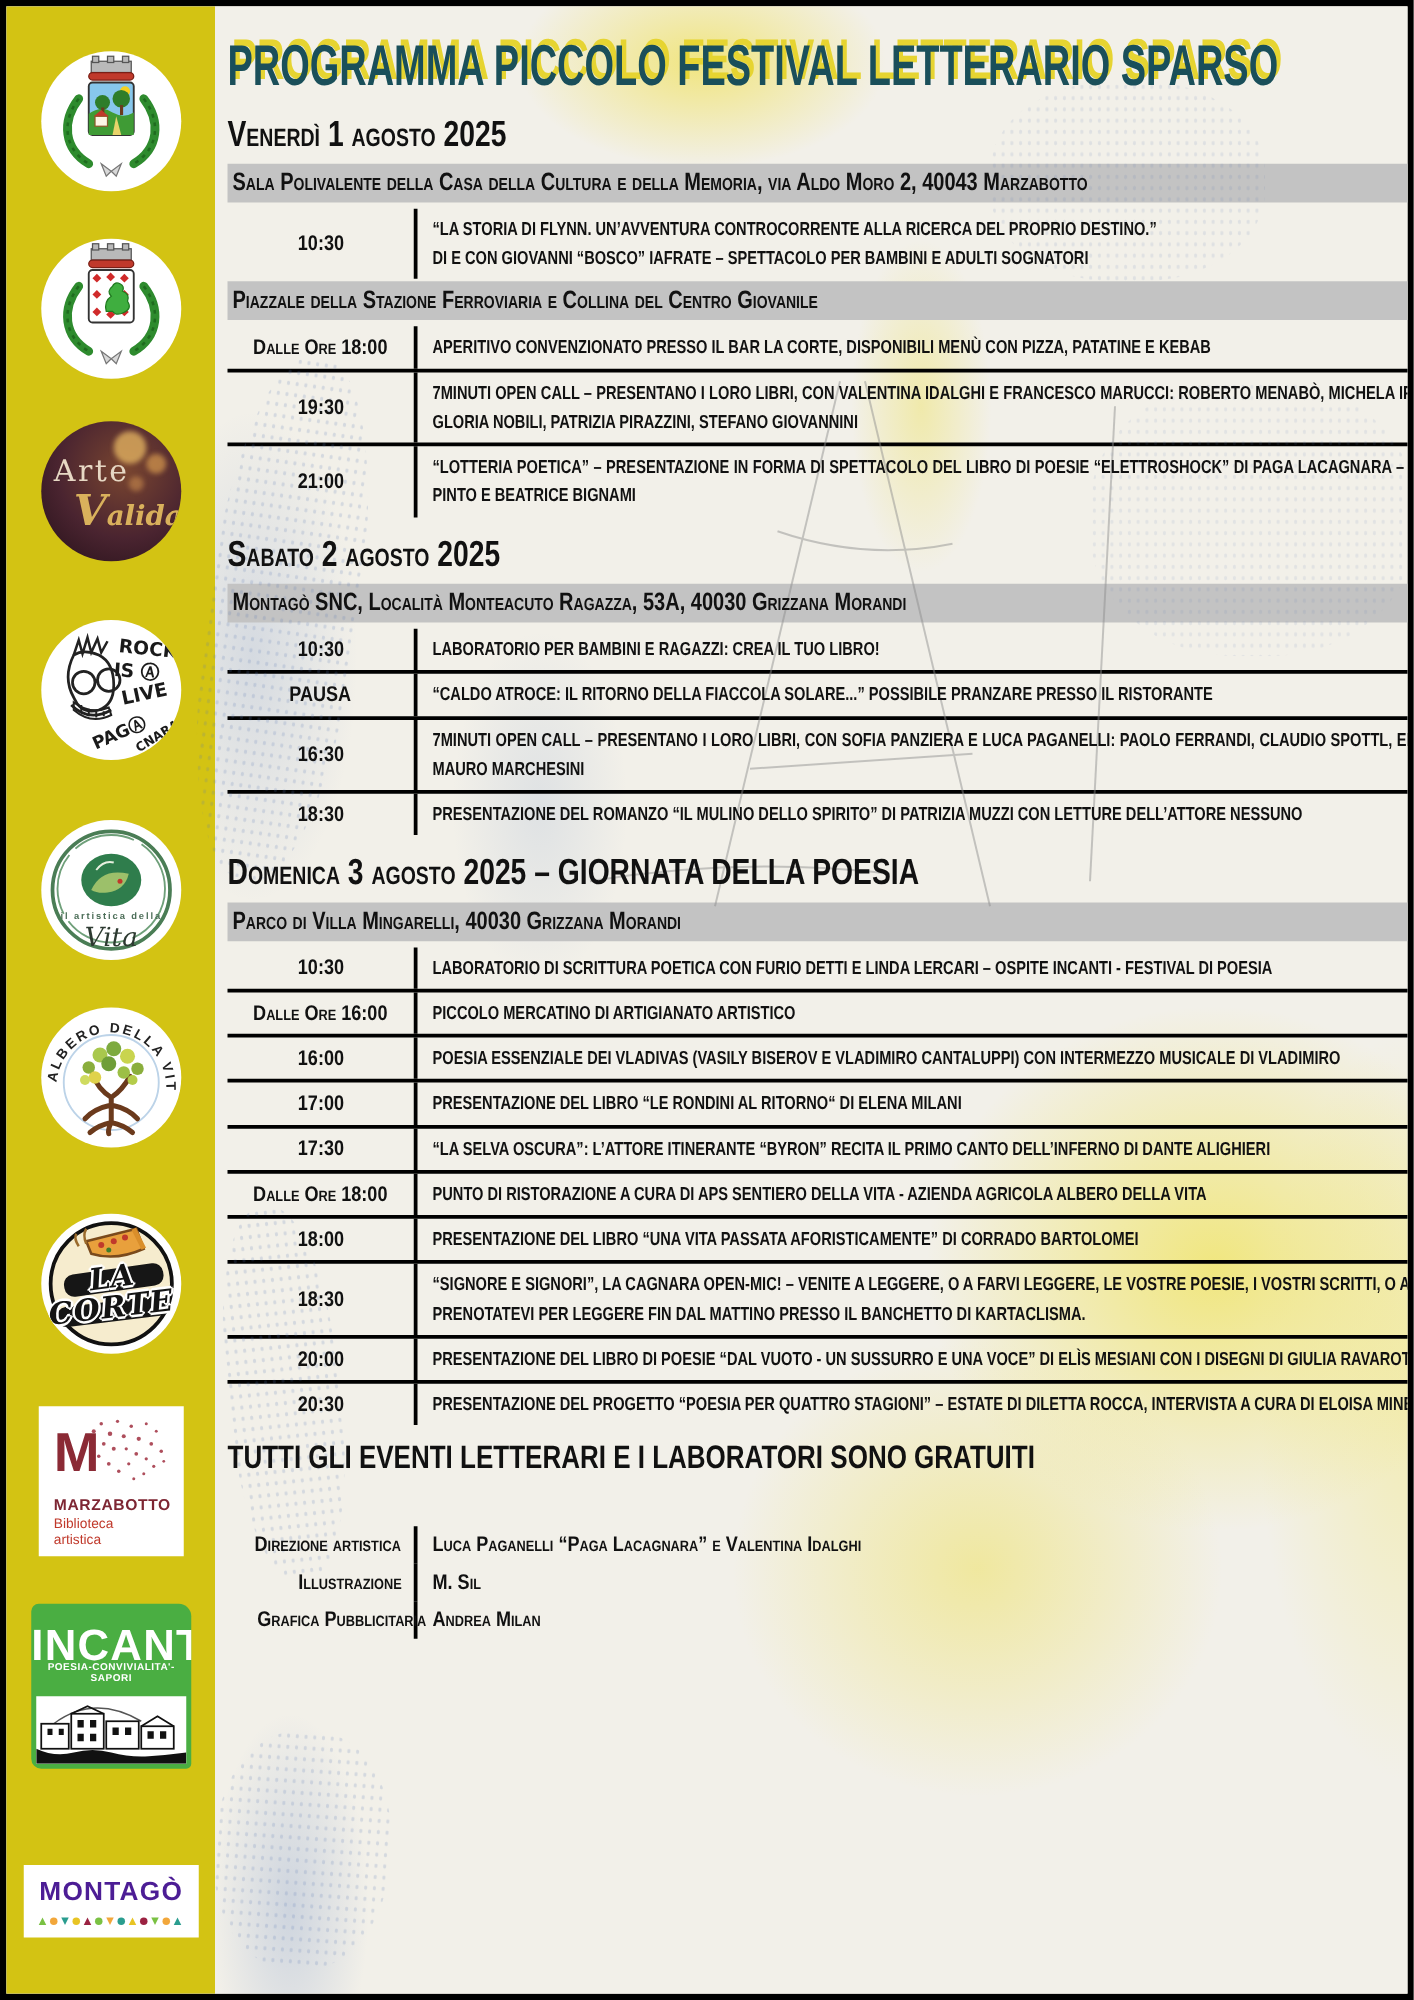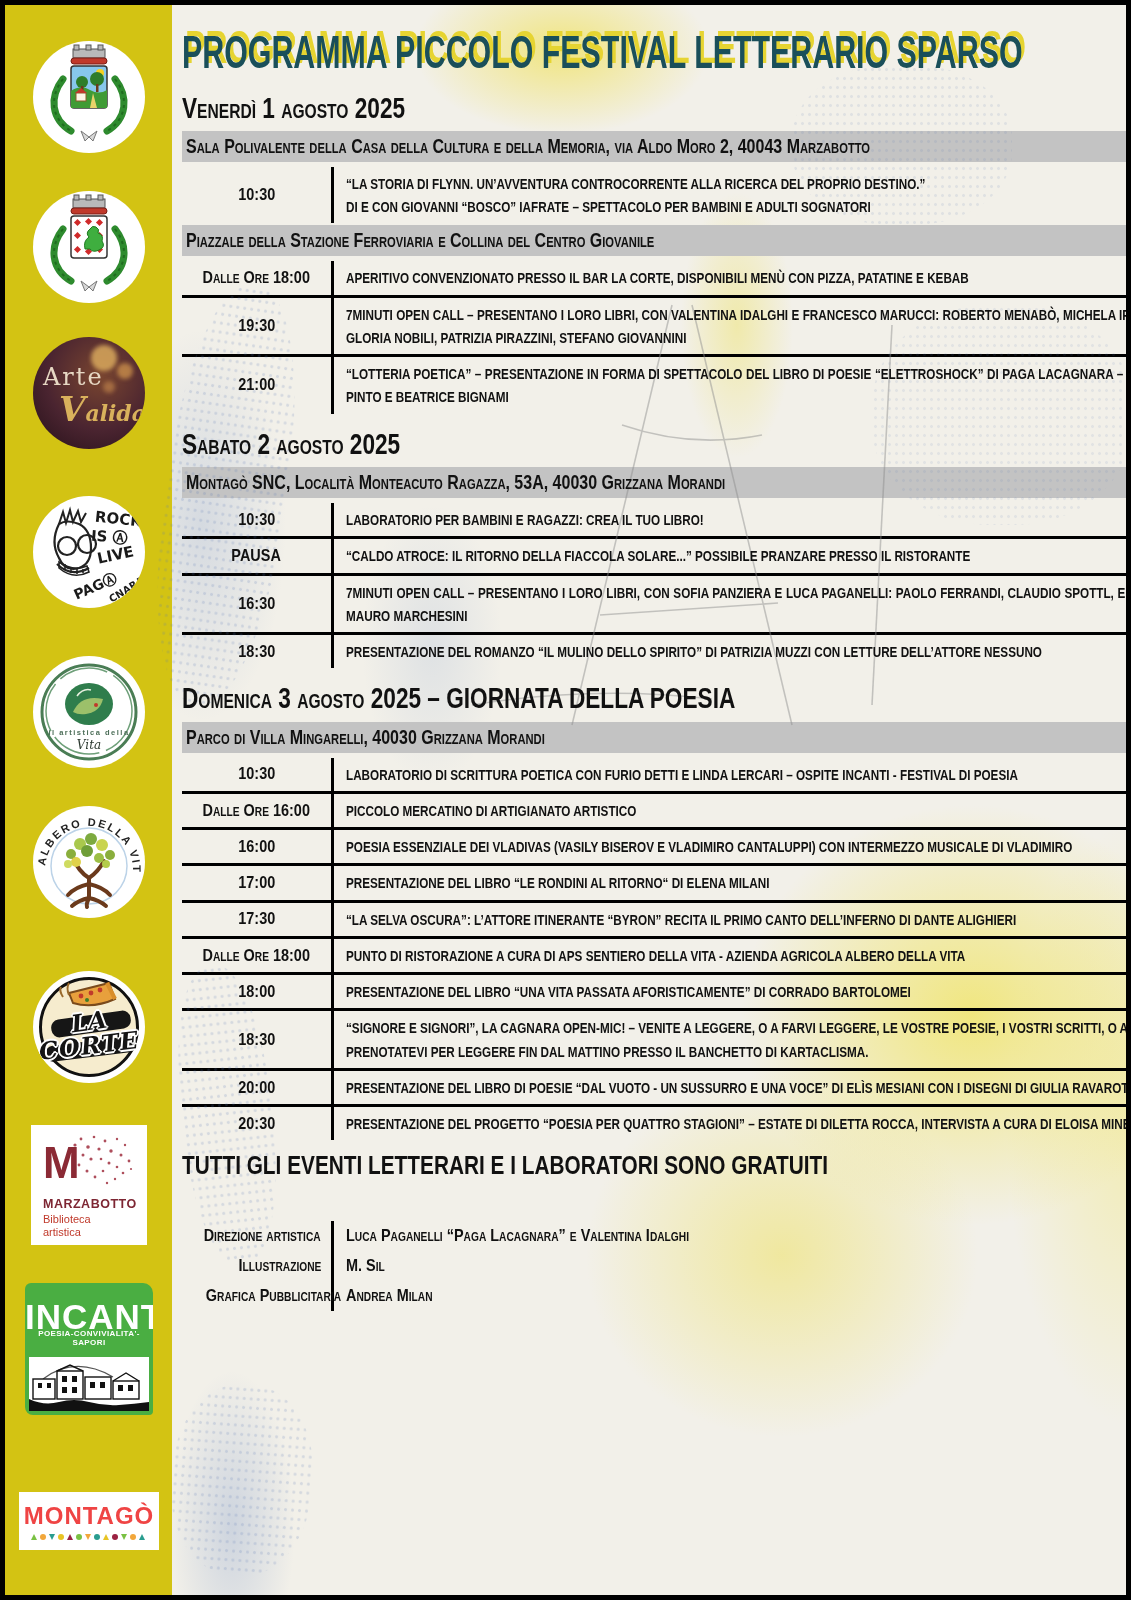--- a/index.html
+++ b/index.html
@@ -28,21 +28,21 @@
   
   .rock span { position:absolute; font-family:"DejaVu Sans",sans-serif; font-weight:600; color:#1a1a1a; }
   .rock .r1 { left:62px; top:14px; font-size:15px; transform:rotate(6deg); }
   .rock .r2 { left:58px; top:32px; font-size:15px; transform:rotate(4deg); }
   .rock .r3 { left:64px; top:50px; font-size:15px; transform:rotate(-12deg); }
   .rock .r4 { left:40px; top:82px; font-size:14px; transform:rotate(-24deg); }
   .rock .r5 { left:74px; top:88px; font-size:10px; transform:rotate(-32deg); }
 
   
   .sentiero .s1 { position:absolute; left:0; right:0; top:72px; text-align:center; font-size:7.5px; letter-spacing:1.5px; color:#4c6e58; font-weight:bold; }
-  .sentiero .s2 { position:absolute; left:0; right:0; top:82px; text-align:center; font-family:"DejaVu Serif",serif; font-style:italic; font-size:12px; color:#2d3a31; }
+  .sentiero .s2 { position:absolute; left:0; right:0; top:82px; text-align:center; font-family:"DejaVu Serif",serif; font-style:italic; font-size:21px; color:#2d3a31; }
 
   
   .corte .inner { position:absolute; inset:6px; border-radius:50%; background:#f6ecce; border:3px solid #111; box-sizing:border-box; }
   .corte .band { position:absolute; background:#161616; border-radius:8px; }
   .corte .b1 { left:18px; top:44px; width:80px; height:18px; transform:rotate(-8deg); }
   .corte .b2 { left:12px; top:70px; width:92px; height:16px; transform:rotate(-7deg); }
   .corte .ct { position:absolute; left:0; right:0; font-family:"DejaVu Serif",serif; font-style:italic; font-weight:bold; text-align:center; color:#141414;
     text-shadow:-2px 0 0 #fff,2px 0 0 #fff,0 -2px 0 #fff,0 2px 0 #fff,-1px -1px 0 #fff,1px 1px 0 #fff,-1px 1px 0 #fff,1px -1px 0 #fff; }
   .corte .c1 { top:36px; font-size:24px; transform:rotate(-8deg); }
   .corte .c2 { top:60px; font-size:24px; transform:rotate(-7deg); letter-spacing:1px; }
@@ -55,21 +55,21 @@
   .bib .b3 { position:absolute; left:12px; top:101px; font-size:11px; color:#c0392b; }
 
   
   .incanti { left:20px; width:128px; height:132px; background:#4aae42; border-radius:6px 10px 4px 8px; }
   .incanti .i1 { position:absolute; left:0; right:0; top:14px; text-align:center; font-size:35px; font-weight:900; color:#fff; letter-spacing:1px; }
   .incanti .i2 { position:absolute; left:0; right:0; top:46px; text-align:center; font-size:8px; font-weight:bold; color:#fff; letter-spacing:.4px; }
   .incanti .houses { position:absolute; left:4px; right:4px; bottom:4px; height:54px; background:#fff; }
 
   
   .montago { left:14px; width:140px; height:58px; }
-  .montago .mt { position:absolute; left:0; right:0; top:10px; text-align:center; font-size:24px; font-weight:900; color:#ef4444; letter-spacing:1px; }
+  .montago .mt { position:absolute; left:0; right:0; top:10px; text-align:center; font-size:21px; font-weight:900; color:#4c1d95; letter-spacing:1px; }
   .montago svg { position:absolute; left:10px; bottom:8px; }
 
   
   .content { position:relative; flex:1; padding:16px 0 0 10px; box-sizing:border-box;
     background:
       radial-gradient(ellipse 210px 120px at 390px 45px,  rgba(240,226,100,.8), rgba(240,226,100,0) 70%),
       radial-gradient(ellipse 80px 190px at 565px 320px,  rgba(238,228,120,.55), rgba(238,228,120,0) 70%),
       radial-gradient(ellipse 330px 300px at 800px 1010px, rgba(240,228,100,.8), rgba(240,228,100,0) 70%),
       radial-gradient(ellipse 280px 260px at 610px 1250px, rgba(238,226,110,.6), rgba(238,226,110,0) 70%),
       radial-gradient(ellipse 180px 430px at 960px 1120px, rgba(242,232,130,.5), rgba(242,232,130,0) 70%),

